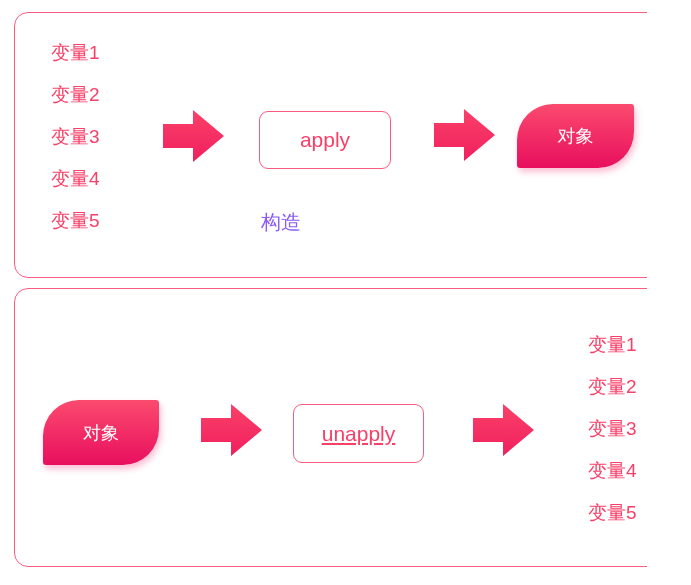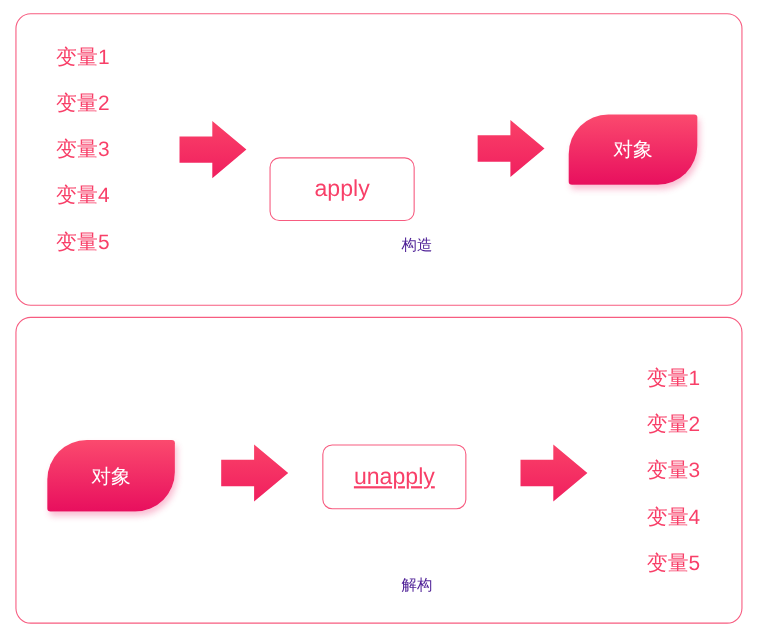--- a/index.html
+++ b/index.html
@@ -2,21 +2,20 @@
 <html><head>
 <meta charset="utf-8">
 <style>
   html,body { margin:0; padding:0; background:#ffffff; }
   .canvas {
     position:relative;
     width:647px; height:585px;
     background:#ffffff;
     font-family:"Liberation Sans","DejaVu Sans",sans-serif;
     overflow:hidden;
-    padding-left:44px;
   }
   .panel {
     position:absolute;
     left:14px;
     width:661px;
     border:1px solid #f75c80;
     border-radius:14px;
     background:#ffffff;
     box-sizing:border-box;
   }
@@ -53,45 +52,45 @@
     border:1px solid #f75c80;
     border-radius:9px;
     background:#ffffff;
     display:flex;
     align-items:center;
     justify-content:center;
     font-size:21px;
     color:#f83f68;
     box-sizing:border-box;
   }
-  .op-box-apply   { left:230px; top:98px;  width:132px; height:58px;margin-top:32px; }
+  .op-box-apply   { left:244px; top:98px;  width:132px; height:58px; }
   .op-box-unapply { left:278px; top:115px; width:131px; height:59px;text-decoration:underline; }
 
   .obj-shape {
     position:absolute;
     background:linear-gradient(180deg,#fb4a6e 0%,#e80f5e 100%);
     border-radius:36px 3px 36px 3px;
     display:flex;
     align-items:center;
     justify-content:center;
     color:#ffffff;
     font-size:18px;
     box-shadow:2px 4px 6px rgba(240,40,110,0.30);
   }
   .obj-top    { left:502px; top:91px;  width:117px; height:64px; }
   .obj-bottom { left:28px;  top:111px; width:116px; height:65px; }
 
   .caption {
     position:absolute;
     left:246px;
     width:132px;
-    text-align:right;
-    font-size:14px;
+    text-align:left;
+    font-size:20px;
     line-height:26px;
-    color:#4c1d95;
+    color:#8b5cf6;
   }
   .caption-top    { top:196px; }
   .caption-bottom { top:229px; }
 </style>
 </head>
 <body>
 
 <svg width="0" height="0" style="position:absolute" aria-hidden="true">
   <defs>
     <linearGradient id="arrowGrad" x1="0" y1="0" x2="0" y2="1">
@@ -143,16 +142,15 @@
     </svg>
 
     <div class="var-col var-col-right">
       <div class="var">变量1</div>
       <div class="var">变量2</div>
       <div class="var">变量3</div>
       <div class="var">变量4</div>
       <div class="var">变量5</div>
     </div>
 
-    <div class="caption caption-bottom">解构</div>
   </div>
 
 </div>
 
 </body></html>

